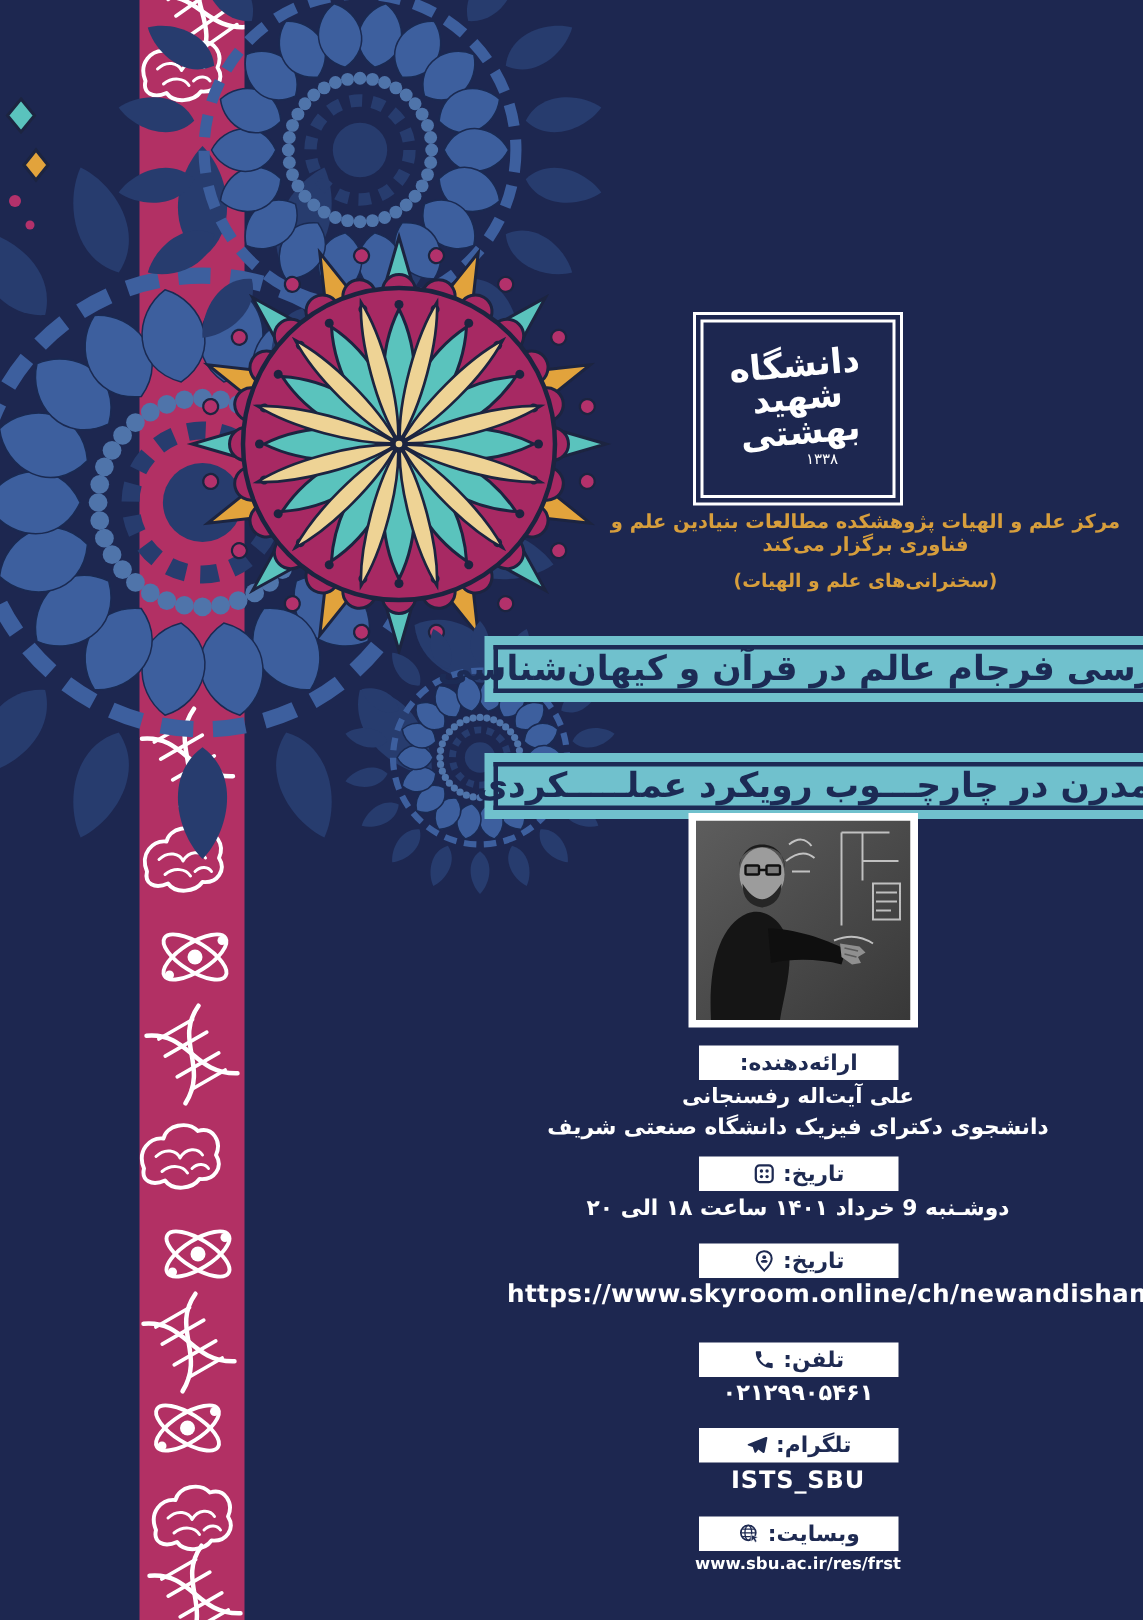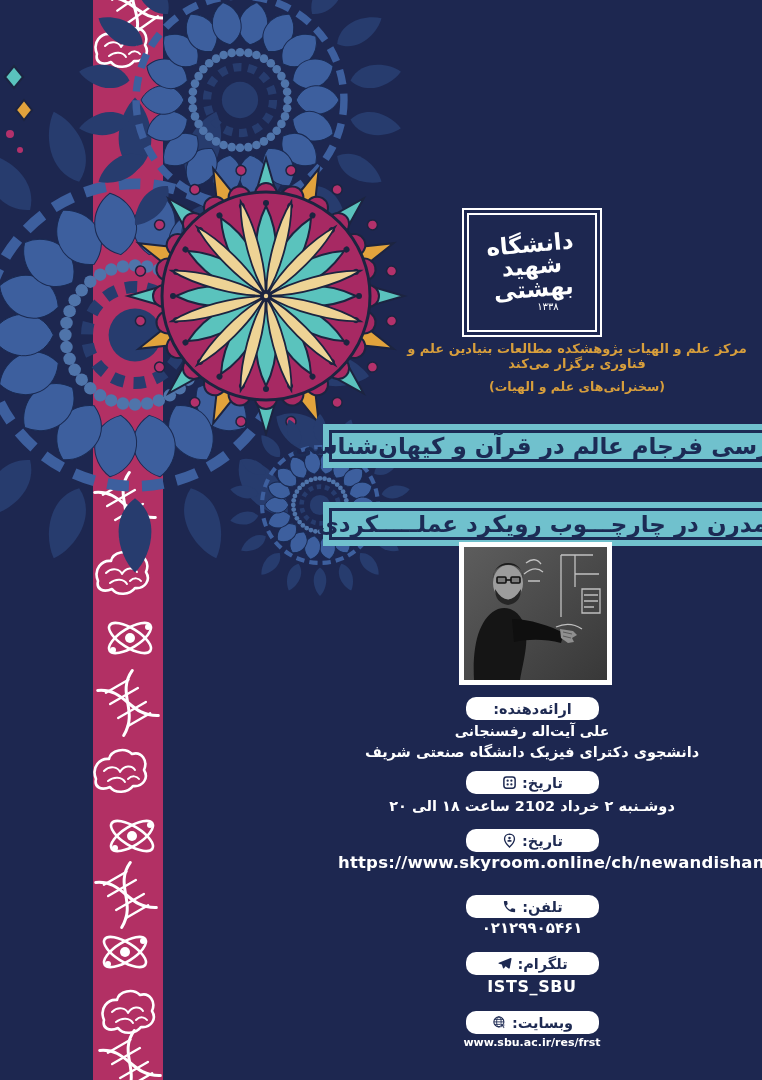--- a/index.html
+++ b/index.html
@@ -29,21 +29,21 @@
               border:3px solid #1c2b55;border-right:none;}
   .band-text{position:absolute;inset:0;display:flex;align-items:center;justify-content:center;
              color:#1c2b55;font-weight:bold;font-size:23px;white-space:nowrap;}
 
   
   .photo{left:459px;top:542px;width:153px;height:143px;background:#fff;padding:5px;box-sizing:border-box;}
 
   
   .slabel{left:466px;width:133px;height:23px;background:#fff;display:flex;align-items:center;
           justify-content:center;gap:5px;direction:rtl;color:#1e2a52;font-weight:bold;font-size:14.5px;
-          box-sizing:border-box;border-radius:10px;}
+          box-sizing:border-box;}
   .slabel svg{width:15px;height:15px;flex:none;}
   .sline{left:322px;width:420px;text-align:center;color:#fff;font-weight:bold;direction:rtl;font-size:14.5px;}
   .sline.small{font-size:14px;}
   .sline.url{direction:ltr;font-size:16.5px;transform:translateX(16px);letter-spacing:.2px;}
   .sline.latin{direction:ltr;font-size:16px;letter-spacing:.6px;}
   .sline.web{direction:ltr;font-size:11px;}
 </style>
 </head>
 <body>
 
@@ -513,21 +513,21 @@
   <div class="content slabel" style="top:771px">
     <span>تاریخ:</span>
     <svg viewBox="0 0 20 20">
       <rect x="2.5" y="2.5" width="15" height="15" rx="3.5" fill="none" stroke="#1e2a52" stroke-width="2"></rect>
       <circle cx="7.5" cy="7.5" r="1.5" fill="#1e2a52"></circle>
         <circle cx="12.5" cy="7.5" r="1.5" fill="#1e2a52"></circle>
       <circle cx="7.5" cy="12.5" r="1.5" fill="#1e2a52"></circle>
         <circle cx="12.5" cy="12.5" r="1.5" fill="#1e2a52"></circle>
     </svg>
   </div>
-  <div class="content sline" style="top:798px">دوشـنبه ۲ خرداد 2102 ساعت ۱۸ الی ۲۰</div>
+  <div class="content sline" style="top:798px">دوشـنبه 9 خرداد ۱۴۰۱ ساعت ۱۸ الی ۲۰</div>
 
   <div class="content slabel" style="top:829px">
     <span>تاریخ:</span>
     <svg viewBox="0 0 20 20">
       <path d="M10 1.5 C6.2 1.5 3.4 4.3 3.4 7.9 C3.4 12.2 10 18.8 10 18.8 C10 18.8 16.6 12.2 16.6 7.9 C16.6 4.3 13.8 1.5 10 1.5 Z" fill="none" stroke="#1e2a52" stroke-width="1.8"></path>
       <circle cx="10" cy="6.8" r="1.7" fill="#1e2a52"></circle>
       <path d="M6.9 10.6 C7.2 8.9 12.8 8.9 13.1 10.6 L12.1 11.8 L7.9 11.8 Z" fill="#1e2a52"></path>
     </svg>
   </div>
   <div class="content sline url" style="top:853px">https://www.skyroom.online/ch/newandishan/karg</div>

